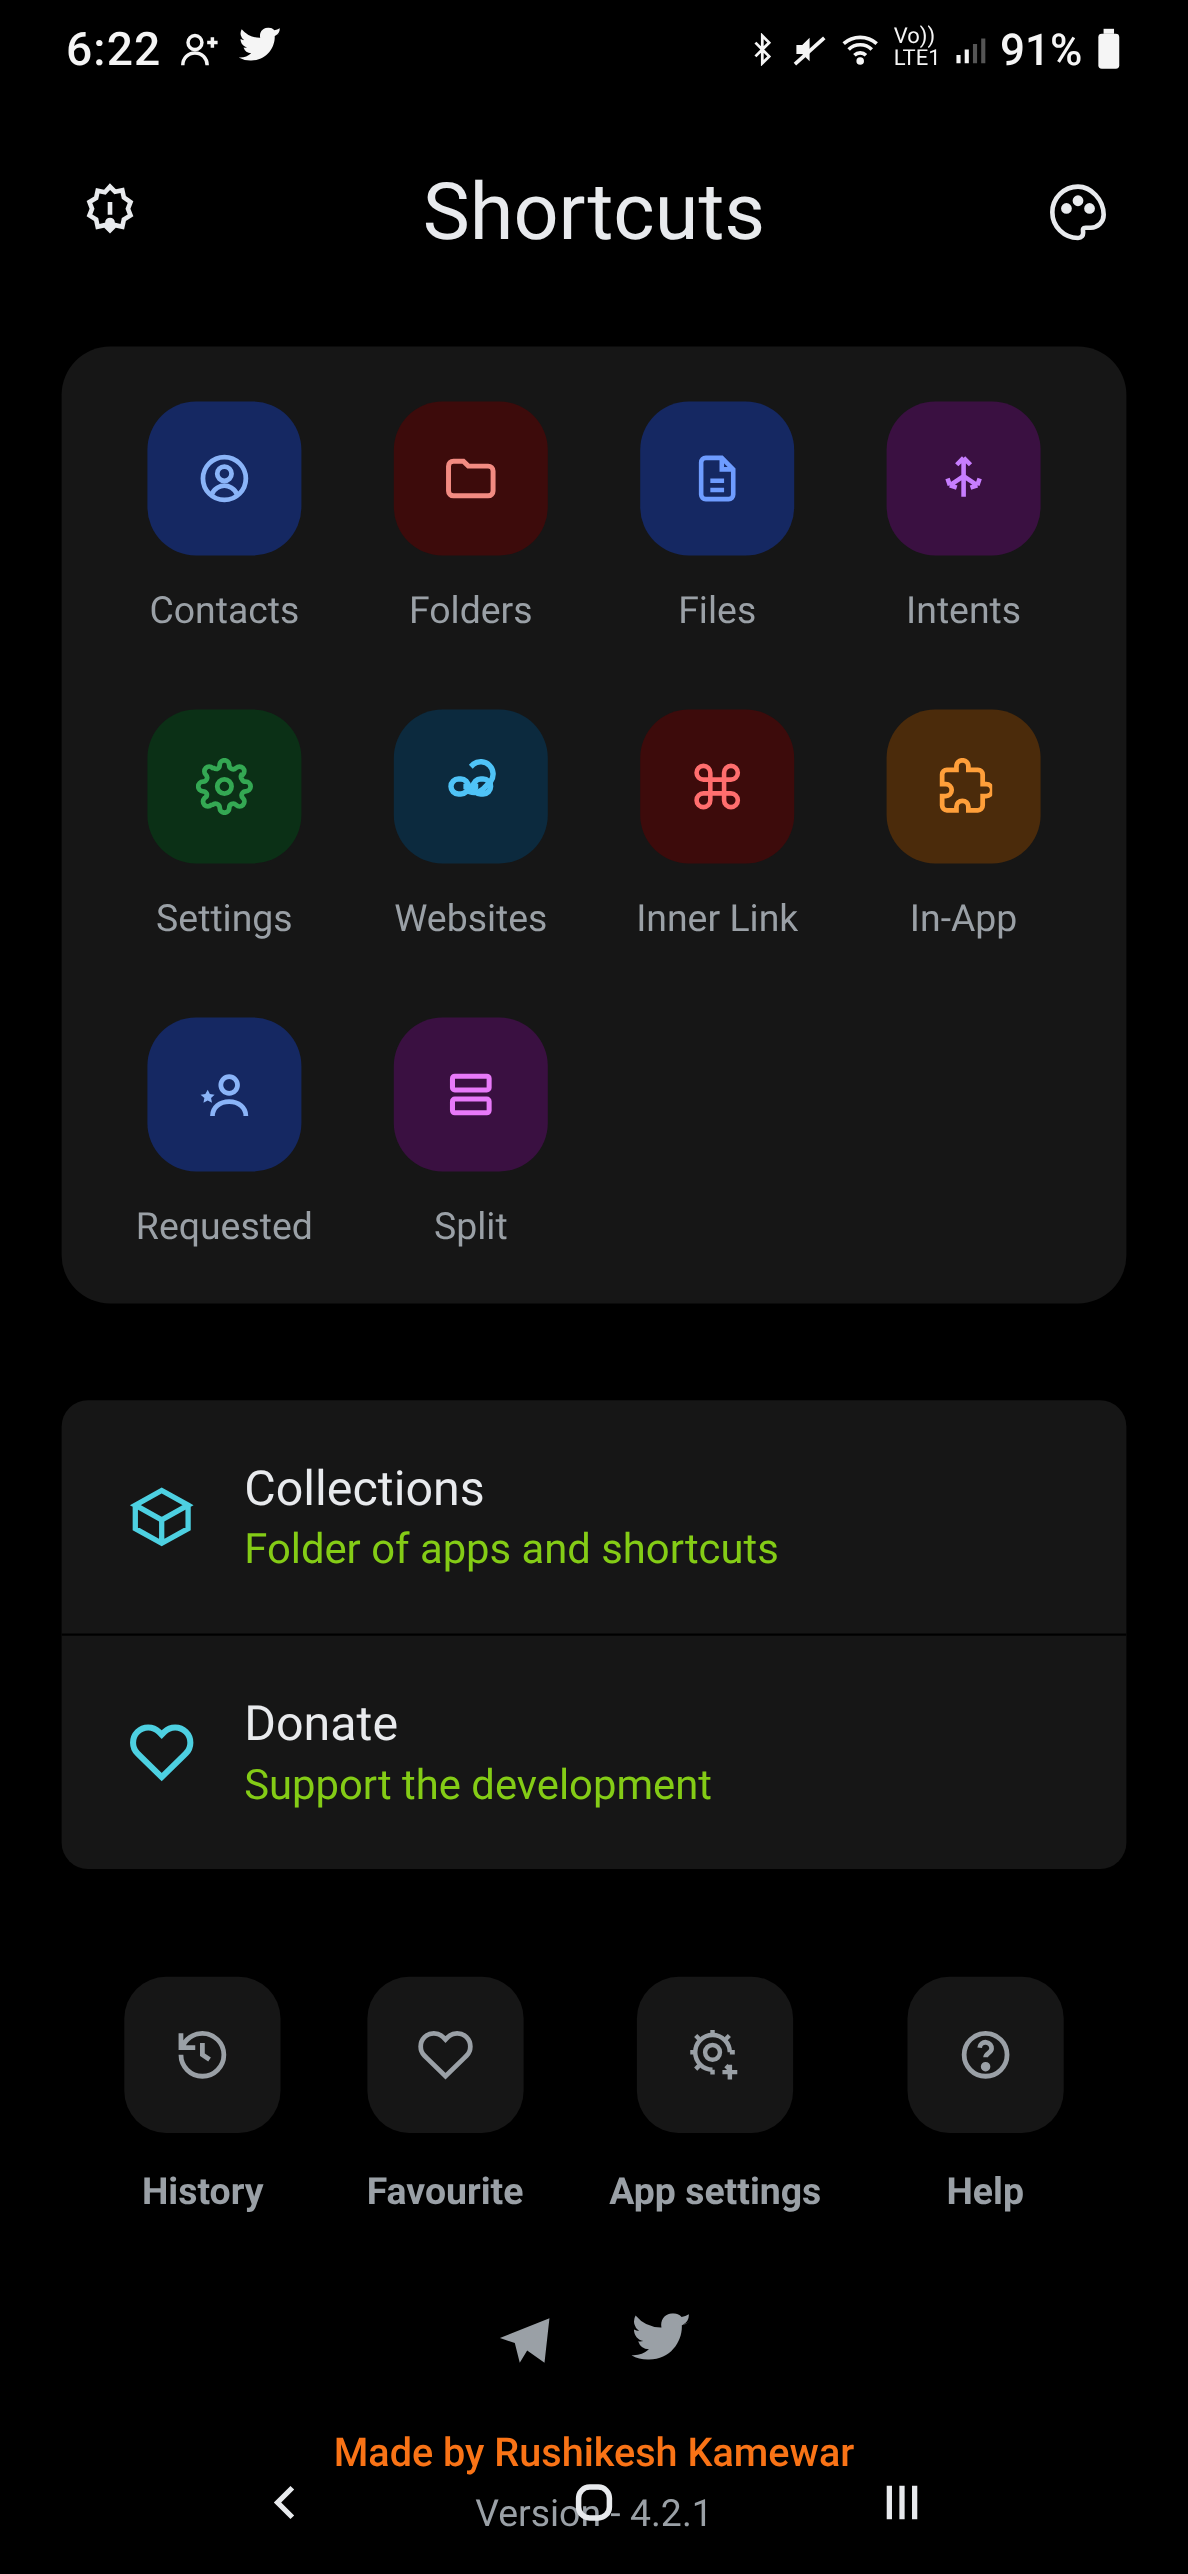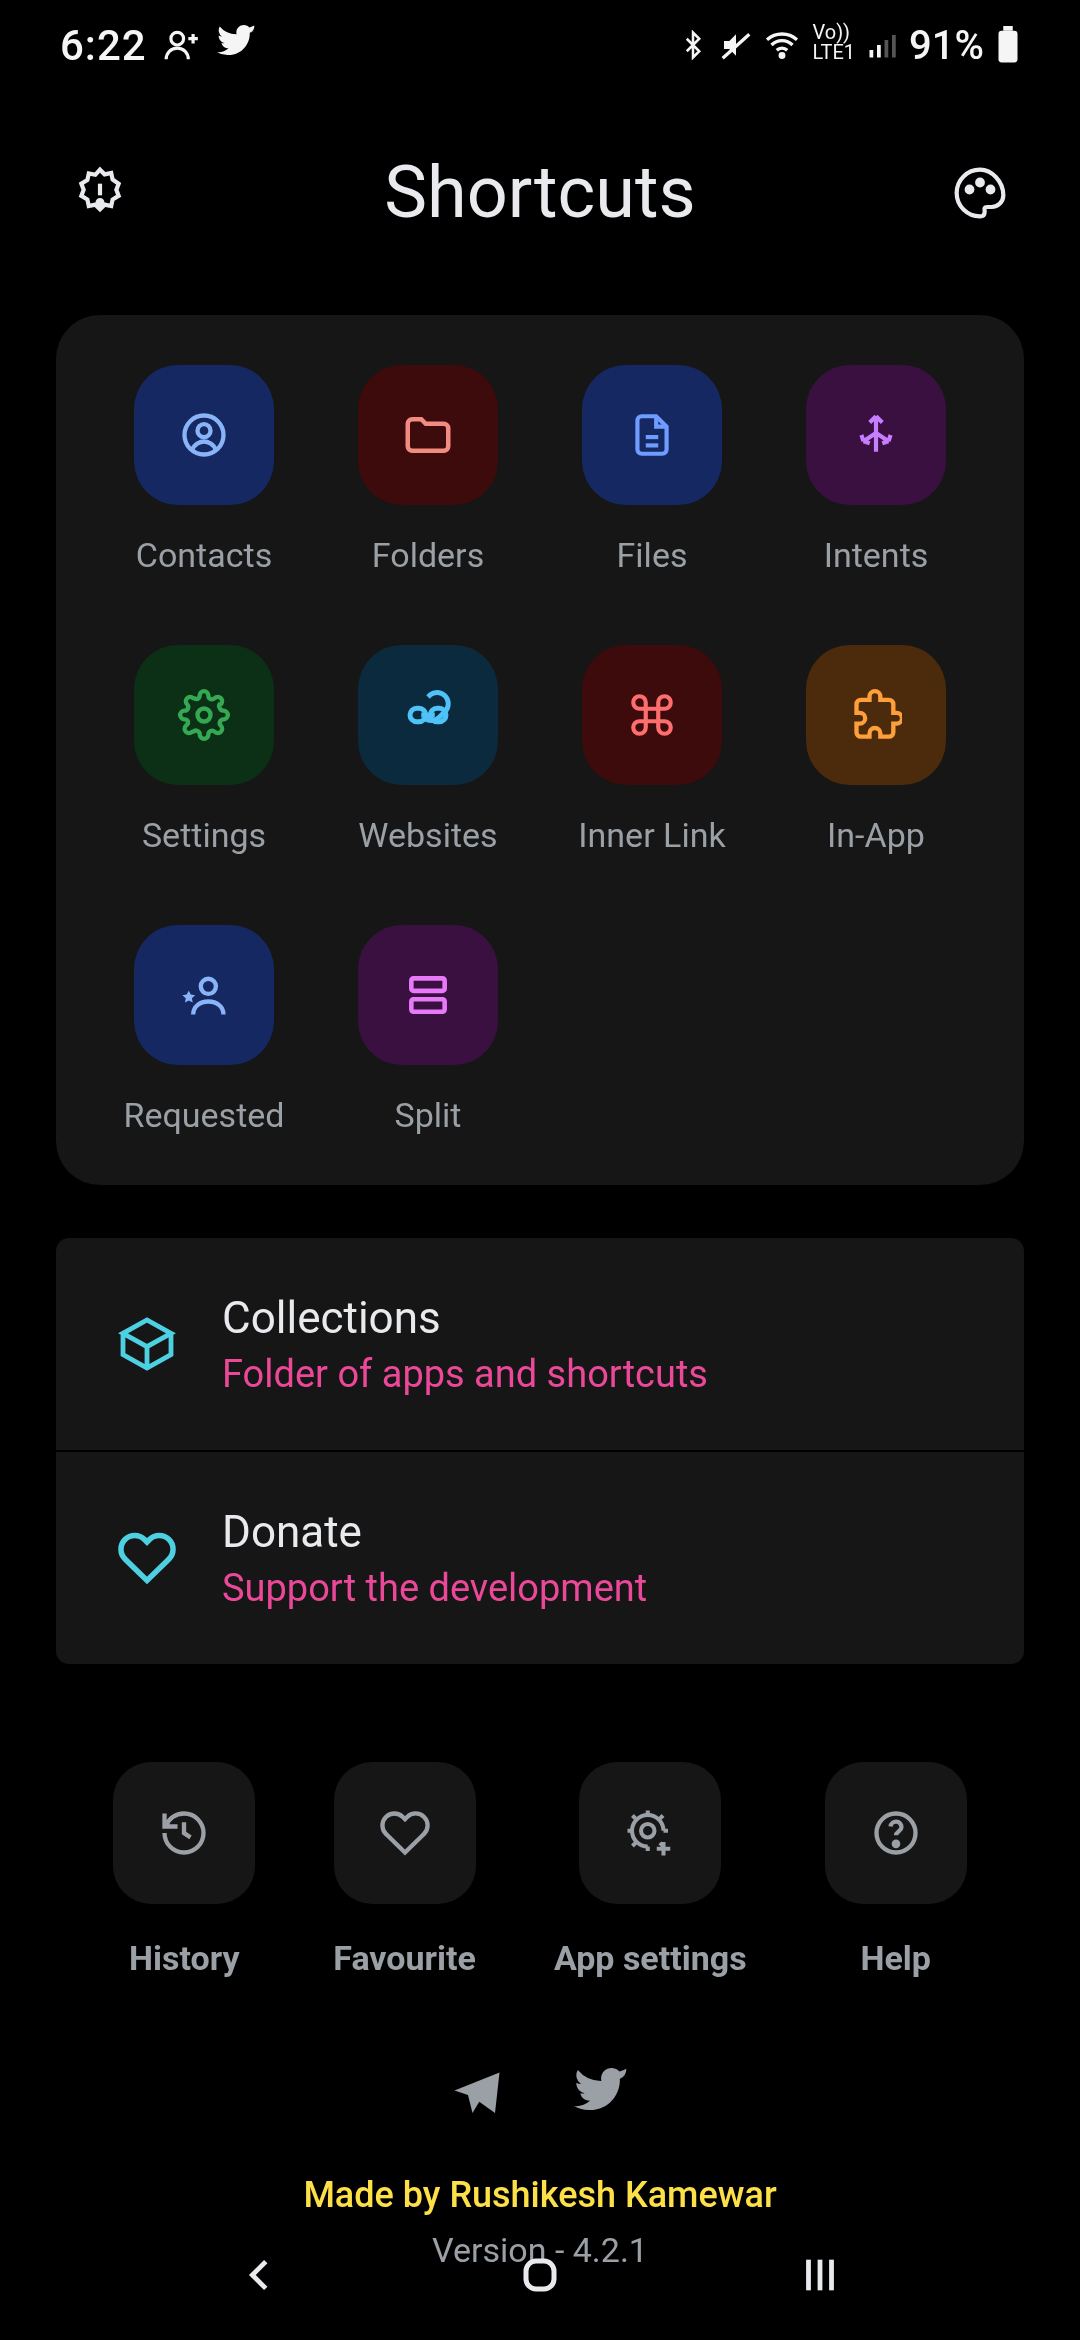--- a/index.html
+++ b/index.html
@@ -33,38 +33,38 @@
   .bg-red-dk { background: #3d0b0b; }
   .bg-purple-dk { background: #3a1041; }
   .bg-green2-dk { background: #0b3016; }
   .bg-blue2-dk { background: #0c2a3e; }
   .bg-red2-dk { background: #3d0b0b; }
   .bg-orange2-dk { background: #4b2b0b; }
   .bg-navy-dk { background: #152862; }
   .bg-magenta-dk { background: #3a1041; }
 
   
-  .rows { margin: 53px 56px 0; background: #161616; border-radius: 13px; overflow: hidden; }
+  .rows { margin: 88px 56px 0; background: #161616; border-radius: 24px; overflow: hidden; }
   .row { display: flex; align-items: center; gap: 40px; padding: 54px 56px; }
   .row + .row { border-top: 2px solid #000; }
   .row-icon { width: 70px; height: 70px; display: flex; align-items: center; justify-content: center; flex-shrink: 0; }
   .row-text { display: flex; flex-direction: column; gap: 8px; }
   .row-title { font-size: 44px; color: #e8eaed; font-weight: 400; }
-  .row-sub { font-size: 38px; color: #ec4899; }
+  .row-sub { font-size: 38px; color: #84cc16; }
 
   
   .quick-row { display: flex; justify-content: center; gap: 78px; margin: 98px 56px 0; font-weight: bold; }
   .quick-item { display: flex; flex-direction: column; align-items: center; gap: 34px; }
   .quick-tile { width: 142px; height: 142px; border-radius: 38px; background: #161616; display: flex; align-items: center; justify-content: center; }
   .quick-label { font-size: 34px; color: #9aa0a6; }
 
   
   .footer { margin-top: 90px; text-align: center; }
   .footer-icons { display: flex; justify-content: center; gap: 70px; margin-bottom: 50px; }
-  .footer-credit { font-size: 36px; color: #fde047; font-weight: 500; }
+  .footer-credit { font-size: 36px; color: #f97316; font-weight: 500; }
   .footer-version { font-size: 34px; color: #9aa0a6; margin-top: 14px; }
 
   
   .navbar { position: absolute; bottom: 0; left: 0; right: 0; height: 130px; display: flex; align-items: center; justify-content: space-around; padding: 0 120px; }
   .nav-btn { width: 80px; height: 80px; display: flex; align-items: center; justify-content: center; }
 
   svg { display: block; }
 </style>
 </head>
 <body>

